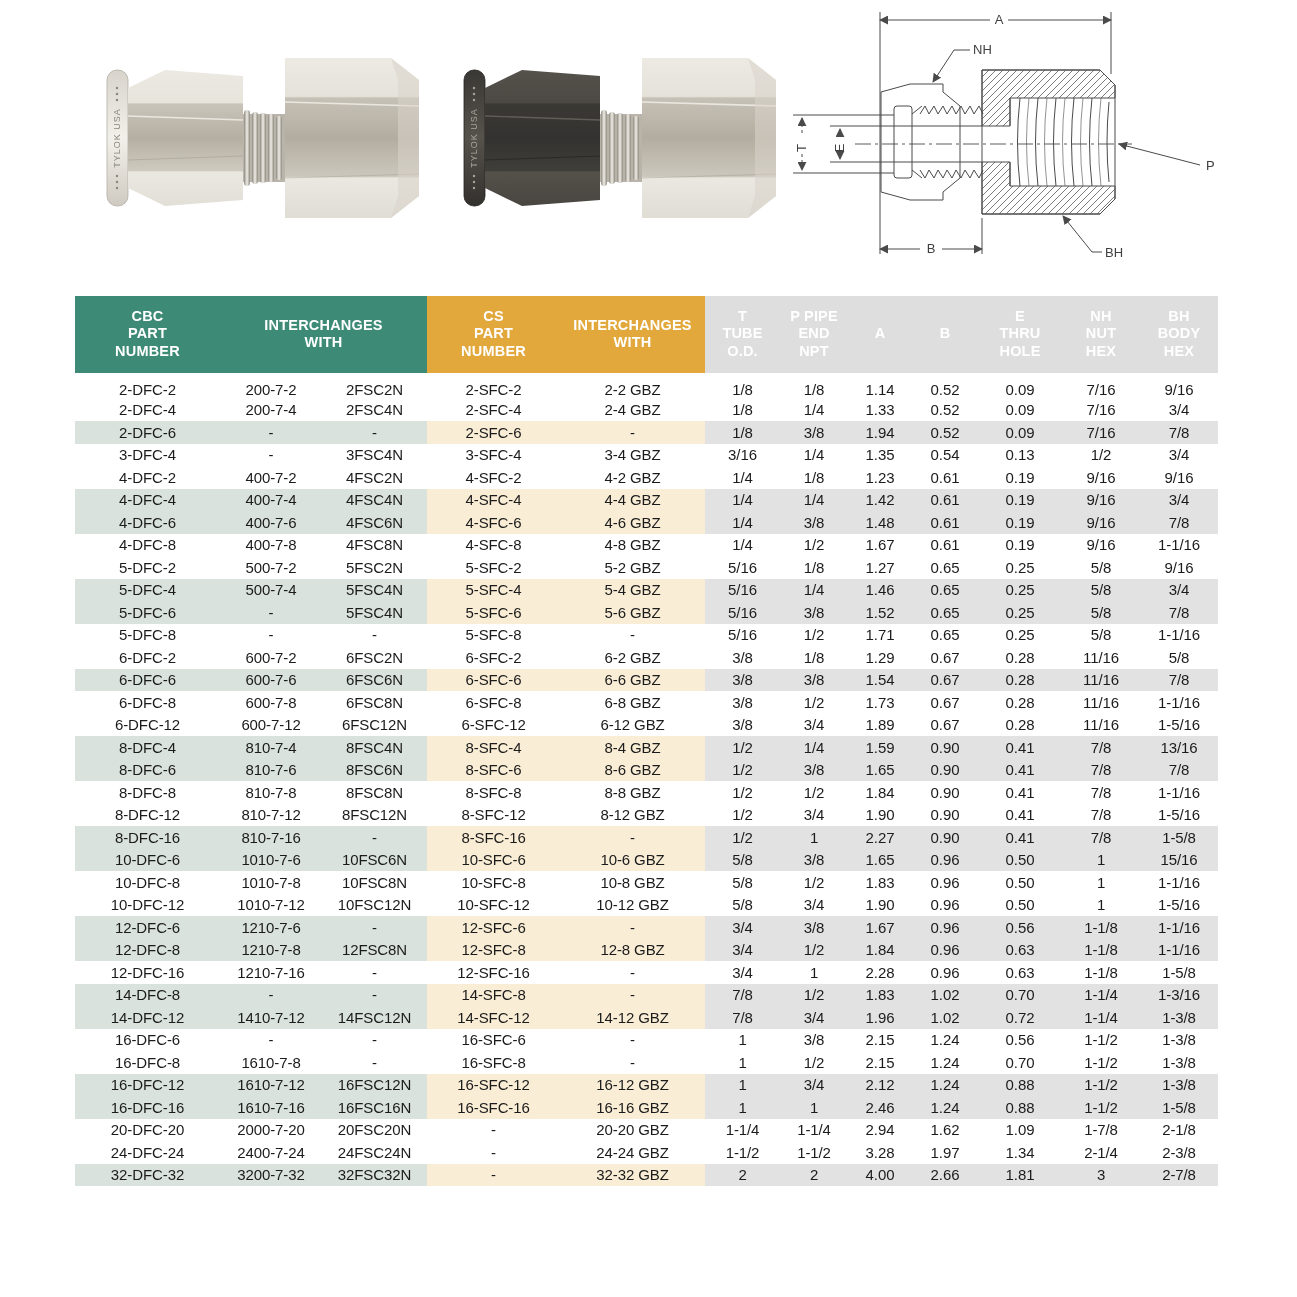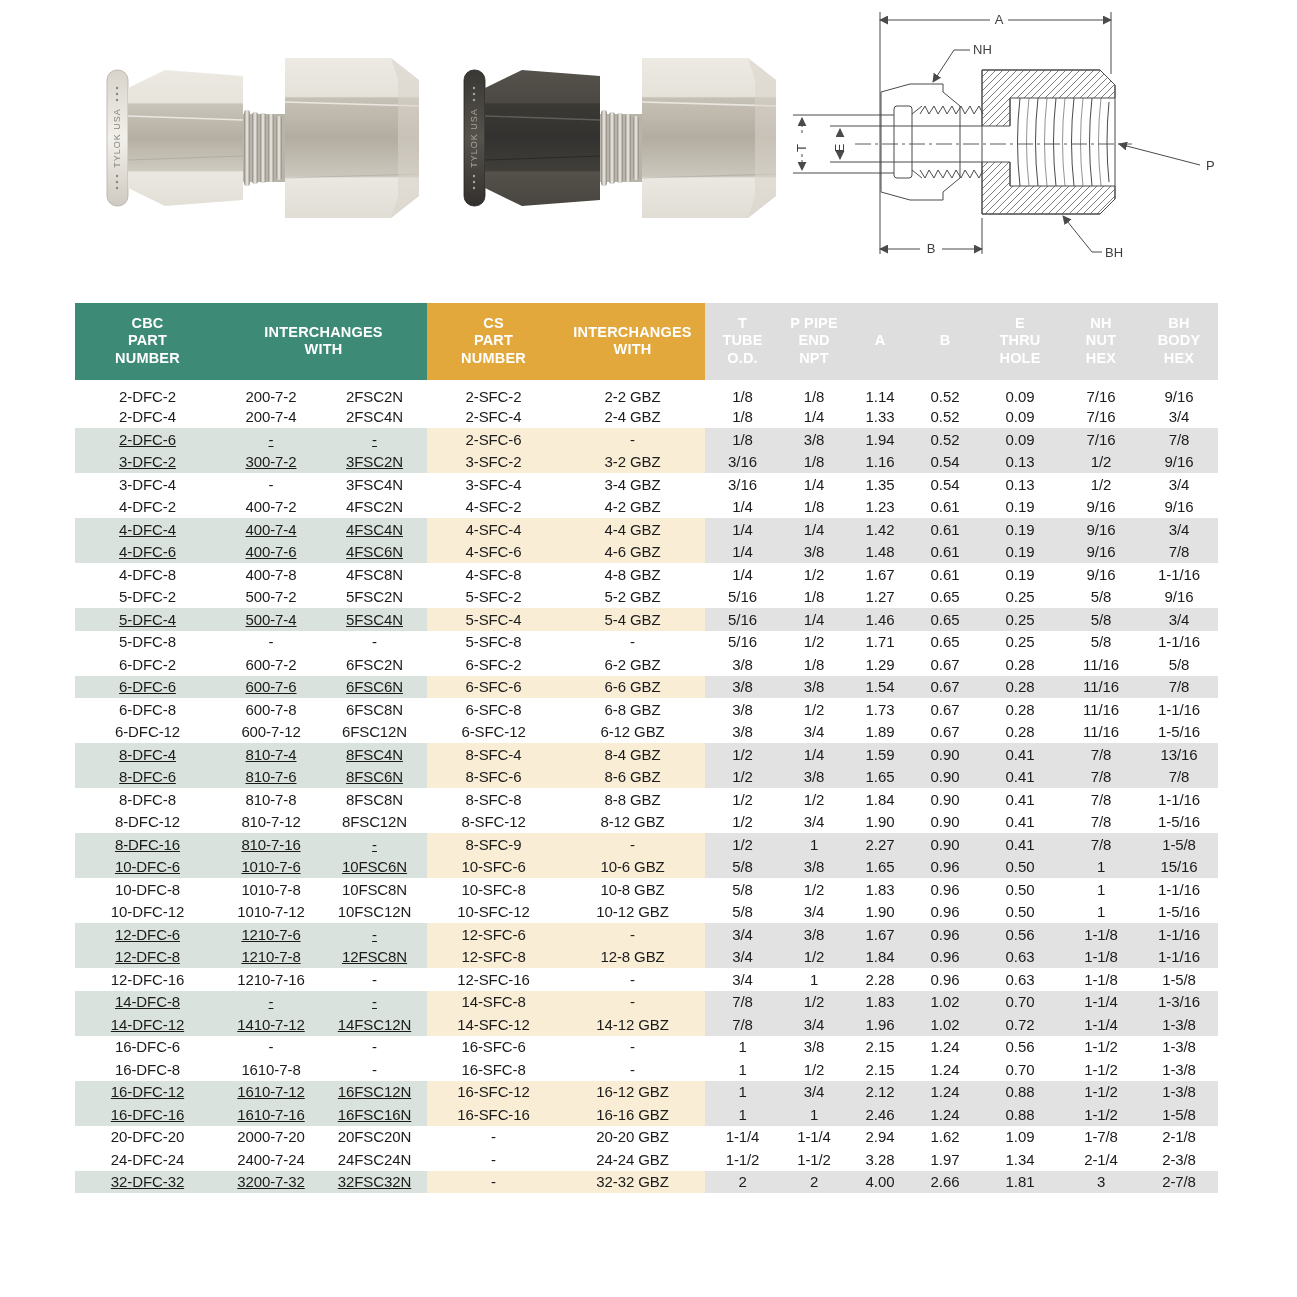--- a/index.html
+++ b/index.html
@@ -17,38 +17,38 @@
 
   
   .photo{position:absolute;top:28px;width:328px;height:218px;}
   .photo-1{left:93px;}
   .photo-2{left:450px;}
   .drawing{position:absolute;left:770px;top:2px;width:482px;height:272px;}
   svg text{font-family:"Liberation Sans",sans-serif;}
 
   
   table.spec{
-    position:absolute;left:75px;top:303px;width:1143px;
+    position:absolute;left:75px;top:296px;width:1143px;
     border-collapse:collapse;table-layout:fixed;
   }
   table.spec th{
     height:80px;vertical-align:middle;text-align:center;
     font-size:14.5px;font-weight:bold;line-height:1.22;color:#fff;
     white-space:pre-line;letter-spacing:.2px;
     border-bottom:7px solid #fff;
   }
   th.seg-green{background:var(--c-green);}
   th.seg-gold{background:var(--c-gold);}
   th.seg-gray{background:var(--c-hgray);color:var(--c-ink);}
   table.spec td{
     height:22.5px;text-align:center;vertical-align:middle;
     font-size:15px;color:var(--c-ink);letter-spacing:-.1px;
     white-space:nowrap;overflow:hidden;
   }
-  td.sh-green{background:var(--c-rowgreen);text-decoration:underline;}
+  td.sh-green{background:var(--c-rowgreen);}
   td.sh-cream{background:var(--c-rowcream);}
   td.sh-gray{background:var(--c-rowgray);}
 </style>
 </head>
 <body>
 
 <div class="page">
 
   <div class="photo photo-1">
     <svg width="328" height="218" viewBox="0 0 328 218">
@@ -351,34 +351,20 @@
           <td class="sh-cream">-</td>
           <td class="sh-gray">1/8</td>
           <td class="sh-gray">3/8</td>
           <td class="sh-gray">1.94</td>
           <td class="sh-gray">0.52</td>
           <td class="sh-gray">0.09</td>
           <td class="sh-gray">7/16</td>
           <td class="sh-gray">7/8</td>
         </tr>
         <tr>
-          <td class="sh-green">3-DFC-2</td>
-          <td class="sh-green">300-7-2</td>
-          <td class="sh-green">3FSC2N</td>
-          <td class="sh-cream">3-SFC-2</td>
-          <td class="sh-cream">3-2 GBZ</td>
-          <td class="sh-gray">3/16</td>
-          <td class="sh-gray">1/8</td>
-          <td class="sh-gray">1.16</td>
-          <td class="sh-gray">0.54</td>
-          <td class="sh-gray">0.13</td>
-          <td class="sh-gray">1/2</td>
-          <td class="sh-gray">9/16</td>
-        </tr>
-        <tr>
           <td>3-DFC-4</td>
           <td>-</td>
           <td>3FSC4N</td>
           <td>3-SFC-4</td>
           <td>3-4 GBZ</td>
           <td>3/16</td>
           <td>1/4</td>
           <td>1.35</td>
           <td>0.54</td>
           <td>0.13</td>
@@ -463,20 +449,34 @@
           <td class="sh-cream">5-4 GBZ</td>
           <td class="sh-gray">5/16</td>
           <td class="sh-gray">1/4</td>
           <td class="sh-gray">1.46</td>
           <td class="sh-gray">0.65</td>
           <td class="sh-gray">0.25</td>
           <td class="sh-gray">5/8</td>
           <td class="sh-gray">3/4</td>
         </tr>
         <tr>
+          <td class="sh-green">5-DFC-6</td>
+          <td class="sh-green">-</td>
+          <td class="sh-green">5FSC4N</td>
+          <td class="sh-cream">5-SFC-6</td>
+          <td class="sh-cream">5-6 GBZ</td>
+          <td class="sh-gray">5/16</td>
+          <td class="sh-gray">3/8</td>
+          <td class="sh-gray">1.52</td>
+          <td class="sh-gray">0.65</td>
+          <td class="sh-gray">0.25</td>
+          <td class="sh-gray">5/8</td>
+          <td class="sh-gray">7/8</td>
+        </tr>
+        <tr>
           <td>5-DFC-8</td>
           <td>-</td>
           <td>-</td>
           <td>5-SFC-8</td>
           <td>-</td>
           <td>5/16</td>
           <td>1/2</td>
           <td>1.71</td>
           <td>0.65</td>
           <td>0.25</td>
@@ -592,21 +592,21 @@
           <td>1.90</td>
           <td>0.90</td>
           <td>0.41</td>
           <td>7/8</td>
           <td>1-5/16</td>
         </tr>
         <tr>
           <td class="sh-green">8-DFC-16</td>
           <td class="sh-green">810-7-16</td>
           <td class="sh-green">-</td>
-          <td class="sh-cream">8-SFC-9</td>
+          <td class="sh-cream">8-SFC-16</td>
           <td class="sh-cream">-</td>
           <td class="sh-gray">1/2</td>
           <td class="sh-gray">1</td>
           <td class="sh-gray">2.27</td>
           <td class="sh-gray">0.90</td>
           <td class="sh-gray">0.41</td>
           <td class="sh-gray">7/8</td>
           <td class="sh-gray">1-5/8</td>
         </tr>
         <tr>

